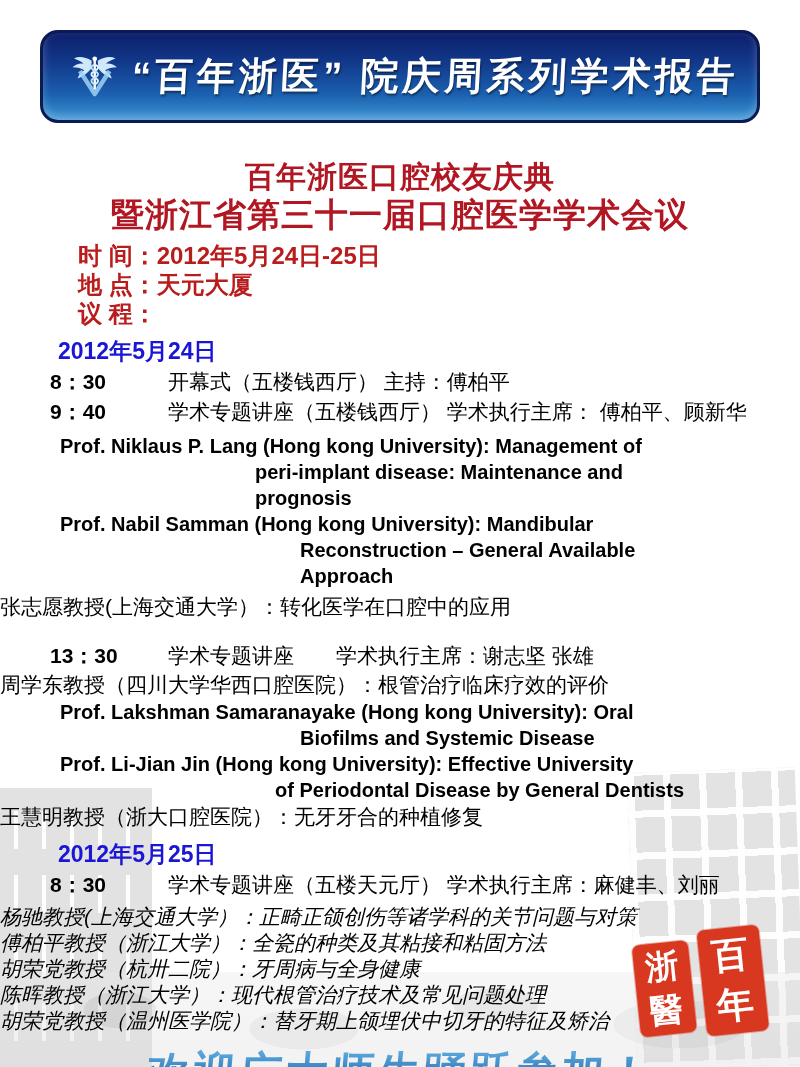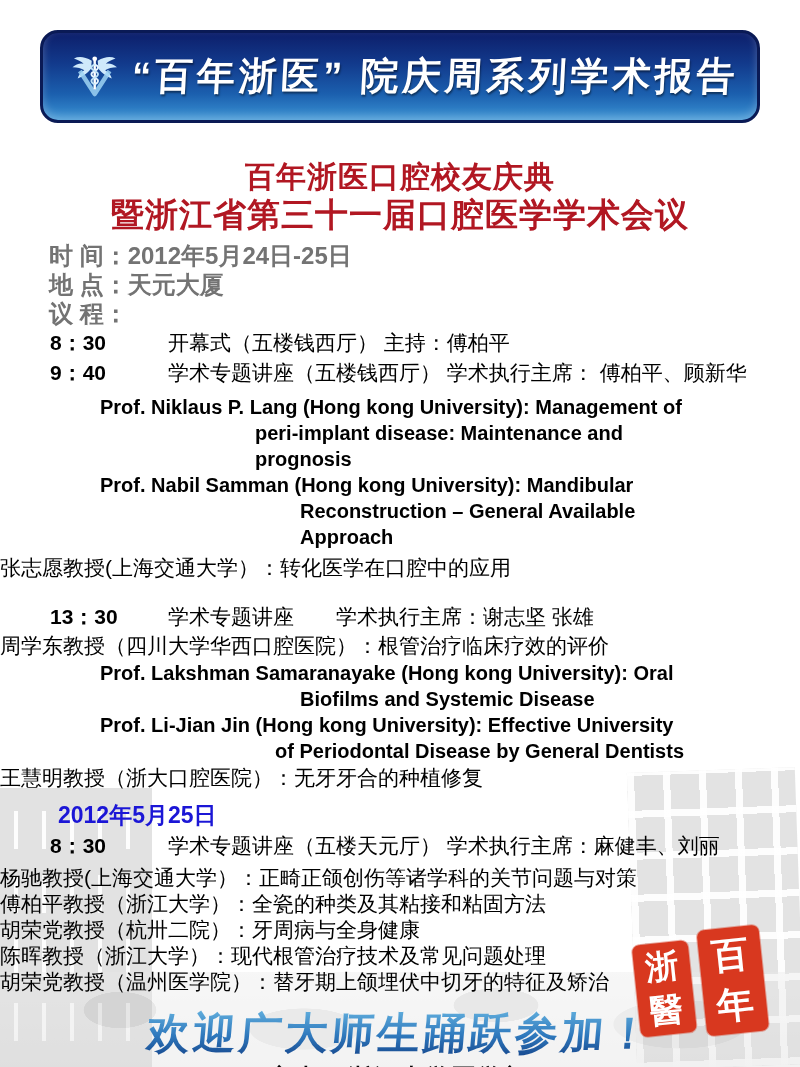--- a/index.html
+++ b/index.html
@@ -45,33 +45,33 @@
   .banner-text{
     color:#ffffff; font-weight:bold; font-size:38px; letter-spacing:4px;
     margin-left:14px; white-space:nowrap; transform:skewX(-3deg);
     text-shadow:1px 2px 2px rgba(0,0,0,.45);
   }
   
   .title{ text-align:center; color:#b11722; font-weight:bold; }
   .title .t1{font-size:30px; line-height:36px; letter-spacing:1px;margin-top:36px;}
   .title .t2{font-size:33px; line-height:40px; letter-spacing:1px;}
   
-  .meta{ margin:6px 0 0 49px; color:#737373; font-weight:bold; font-size:24px; line-height:29px; }
+  .meta{ margin:6px 0 0 78px; color:#b91c1c; font-weight:bold; font-size:24px; line-height:29px; }
   .meta-row{white-space:nowrap;}
   
   .day-date{ margin:9px 0 2px 58px; color:#1b16d6; font-weight:bold; font-size:23px; line-height:28px; }
   .sched-row{ display:flex; padding-left:50px; font-size:21px; line-height:30px; color:#000;gap:28px; }
   .sched-time{ width:90px; font-weight:bold; flex:0 0 auto; }
   .sched-text{ flex:1; font-weight:500; }
   .talk{ font-size:21px; line-height:28px; color:#000; font-weight:500; }
-  .talk.en{ font-weight:bold; font-size:20px; line-height:26px; padding-left:100px; }
+  .talk.en{ font-weight:bold; font-size:20px; line-height:26px; padding-left:60px; }
   .talk.en.ind-a{ padding-left:255px; }
   .talk.en.ind-b{ padding-left:300px; }
   .talk.en.ind-c{ padding-left:275px; }
-  .talk.cn-sm{ font-size:21px; line-height:26px; }
+  .talk.cn-sm{ font-size:21px; line-height:26px;font-style:italic; }
   
   .welcome{
     margin-top:14px; text-align:center; font-size:43px; font-weight:bold;
     letter-spacing:3px; transform:skewX(-5deg); color:#2a63a8; line-height:48px;
   }
   @supports ((-webkit-background-clip:text) or (background-clip:text)){
     .welcome{
       background:linear-gradient(180deg,#63b0de 0%,#2f79bd 55%,#17498f 100%);
       -webkit-background-clip:text; background-clip:text;
       -webkit-text-fill-color:transparent;
@@ -118,20 +118,21 @@
       <div class="t1">百年浙医口腔校友庆典</div>
       <div class="t2">暨浙江省第三十一届口腔医学学术会议</div>
     </div>
 
     <div class="meta">
       <div class="meta-row"><span>时 间：</span><span>2012年5月24日-25日</span></div>
       <div class="meta-row"><span>地 点：</span><span>天元大厦</span></div>
       <div class="meta-row"><span>议 程：</span></div>
     </div>
 
+    <div class="day-date">2012年5月24日</div>
 
     <div class="sched-row">
       <span class="sched-time">8：30</span>
       <span class="sched-text">开幕式（五楼钱西厅） 主持：傅柏平</span>
     </div>
     <div class="sched-row">
       <span class="sched-time">9：40</span>
       <span class="sched-text">学术专题讲座（五楼钱西厅） 学术执行主席： 傅柏平、顾新华</span>
     </div>
 

